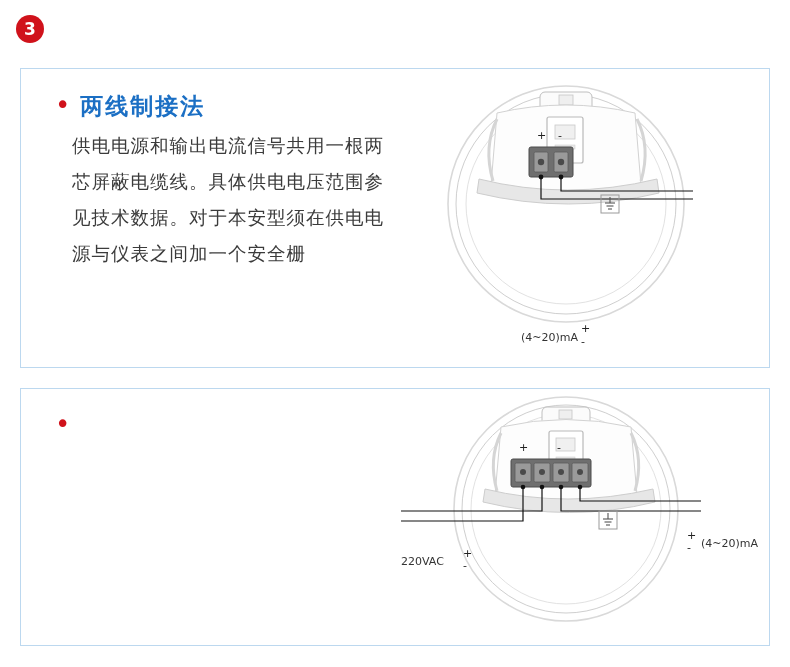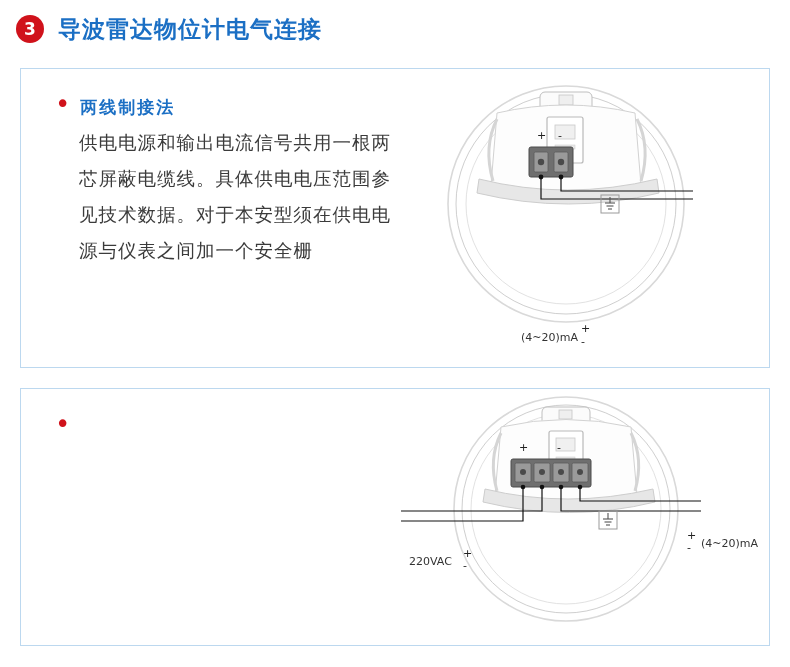--- a/index.html
+++ b/index.html
@@ -87,28 +87,28 @@
     margin-bottom: 6px;
   }
   .bullet {
     color: #d0121b;
     font-size: 26px;
     line-height: 1;
     margin-right: 10px;
     font-family: "DejaVu Sans", sans-serif;
   }
   .sub-title-text {
-    font-size: 17px;
+    font-size: 23px;
     font-weight: bold;
     color: #1b6fc4;
     letter-spacing: 2px;
     font-family: "DejaVu Sans", sans-serif;
   }
   .body-text {
-    margin: 6px 0 0 24px;
+    margin: 6px 0 0 17px;
     font-size: 18.5px;
     line-height: 1.95;
     color: #3b3b3b;
     letter-spacing: 1px;
     max-width: 330px;
     font-family: "DejaVu Sans", sans-serif;
   }
 
   
   .diagram-svg {
@@ -128,21 +128,20 @@
     font-size: 11px;
     color: #222;
     font-family: "DejaVu Sans", sans-serif;
   }
 </style>
 </head>
 <body>
 
 <div class="header">
   <div class="badge">3</div>
-  <div class="header-title">导波雷达物位计电气连接</div>
 </div>
 
 <div class="panel" id="panel-two-wire">
   <div class="panel-inner">
     <div class="text-col">
       <div class="sub-title">
         <span class="bullet">•</span>
         <span class="sub-title-text">两线制接法</span>
       </div>
       <div class="body-text">供电电源和输出电流信号共用一根两芯屏蔽电缆线。具体供电电压范围参见技术数据。对于本安型须在供电电源与仪表之间加一个安全栅</div>
@@ -251,21 +250,21 @@
         <rect x="198" y="122" width="18" height="18" fill="none" stroke="#9a9a9a" stroke-width="1"></rect>
         <line x1="207" y1="124" x2="207" y2="130" stroke="#555" stroke-width="1.1"></line>
         <line x1="202" y1="130" x2="212" y2="130" stroke="#555" stroke-width="1.1"></line>
         <line x1="203.5" y1="133" x2="210.5" y2="133" stroke="#555" stroke-width="1.1"></line>
         <line x1="205" y1="136" x2="209" y2="136" stroke="#555" stroke-width="1.1"></line>
       </svg>
 
       <span class="sign" style="left:118px; top:52px;">+</span>
       <span class="sign" style="left:156px; top:52px;">-</span>
 
-      <div class="lbl" style="left:8px; top:166px;">220VAC</div>
+      <div class="lbl" style="left:0px; top:166px;">220VAC</div>
       <span class="sign" style="left:62px; top:158px;">+</span>
       <span class="sign" style="left:62px; top:170px;">-</span>
 
       <div class="lbl" style="left:300px; top:148px;">(4~20)mA</div>
       <span class="sign" style="left:286px; top:140px;">+</span>
       <span class="sign" style="left:286px; top:152px;">-</span>
     </div>
   </div>
 </div>
 

